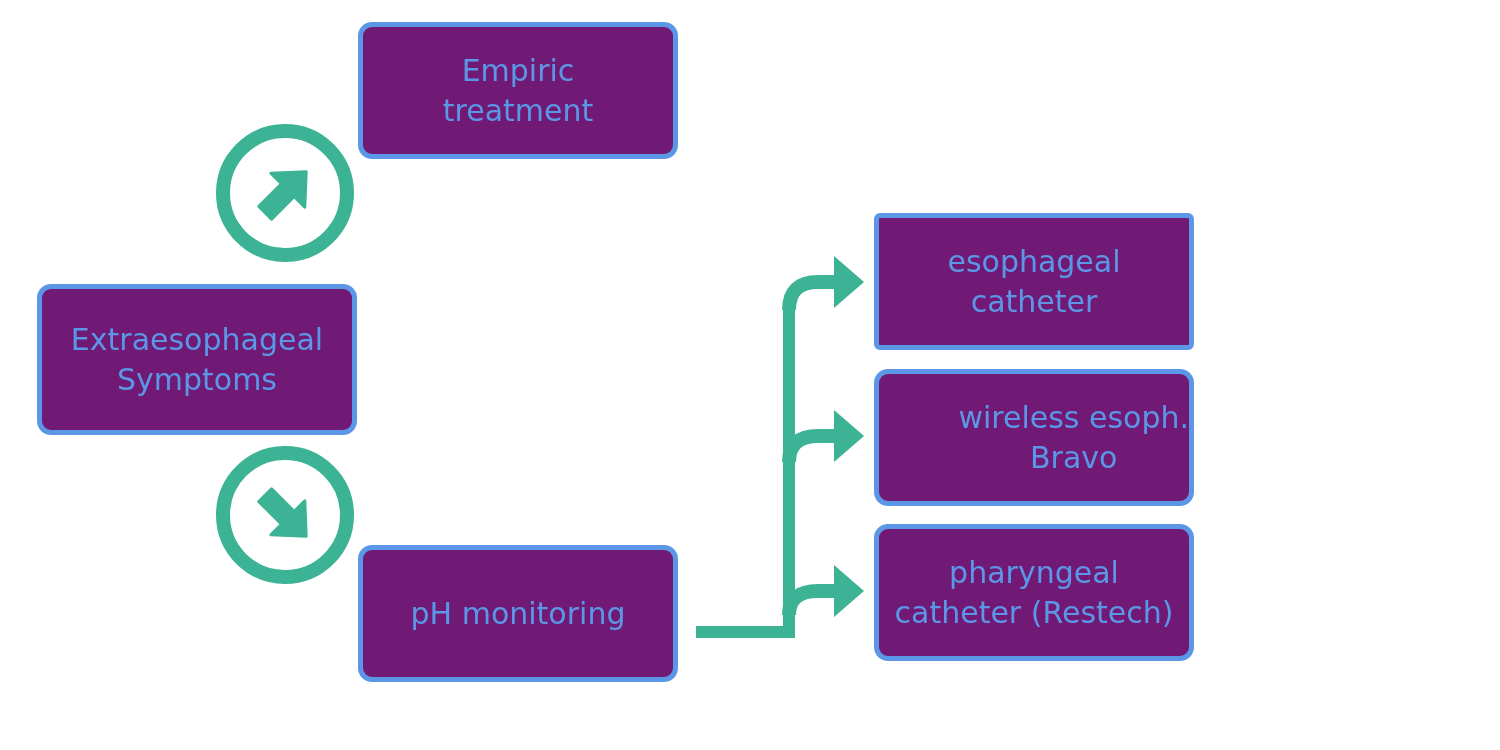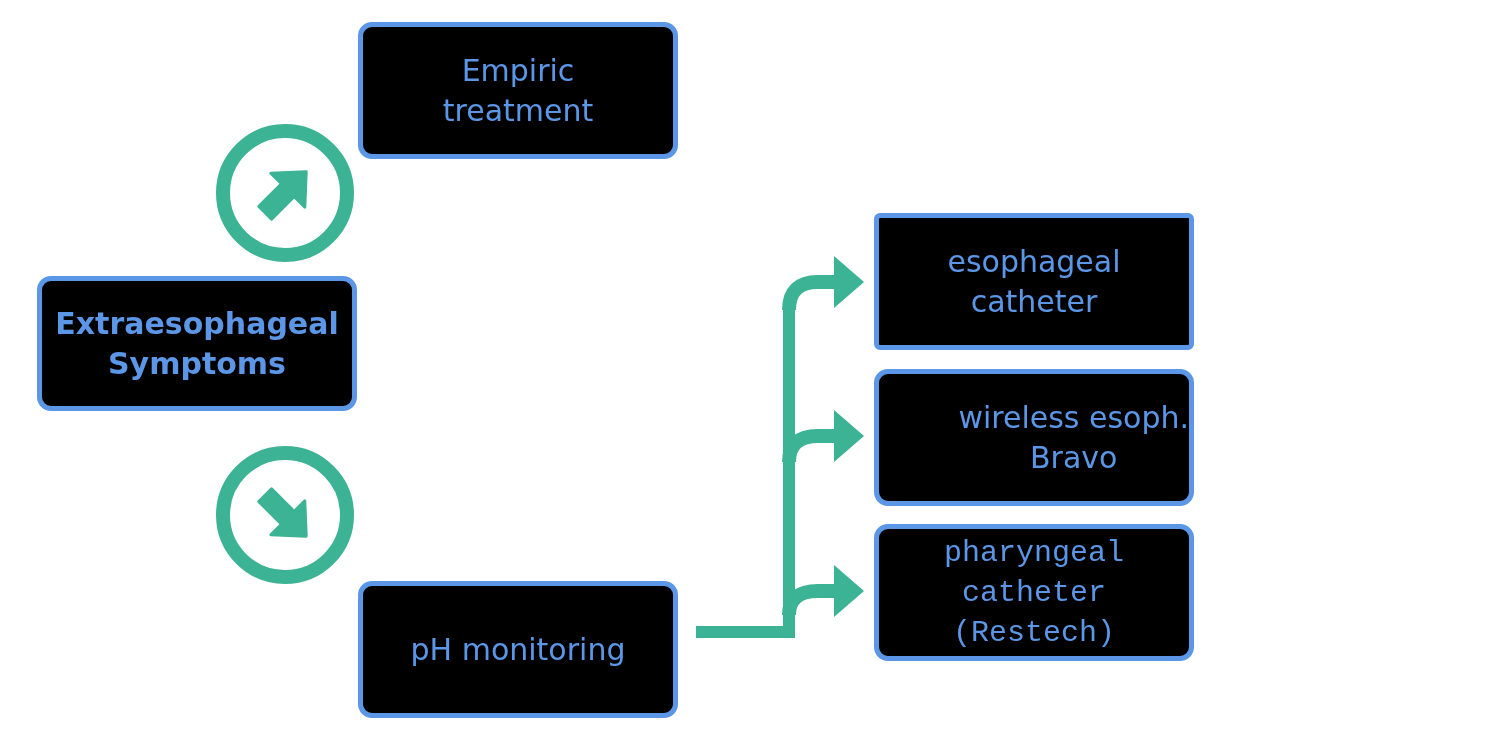--- a/index.html
+++ b/index.html
@@ -1,47 +1,47 @@
 <!DOCTYPE html>
 <html><head>
 <meta charset="utf-8">
 <style>
   html, body { margin:0; padding:0; background:#ffffff; }
   body { width:1500px; height:750px; position:relative; overflow:hidden;
          font-family:"DejaVu Sans", sans-serif; }
   .box { position:absolute; box-sizing:border-box; border:5px solid #5b97e6;
-         border-radius:14px; background:#000000; display:flex; align-items:center;
+         border-radius:14px; background:#701a75; display:flex; align-items:center;
          justify-content:center; text-align:center; color:#5b97e6;
          font-size:30px; line-height:40px; }
   .box span { white-space:pre-line; }
   svg { position:absolute; left:0; top:0; }
 </style>
 </head>
 <body>
 
 <div class="box" style="left:358px;top:22px;width:320px;height:137px;">
   <span>Empiric
 treatment</span>
 </div>
-<div class="box" style="left:37px;top:276px;width:320px;height:135px;font-weight:bold;">
+<div class="box" style="left:37px;top:284px;width:320px;height:151px;">
   <span>Extraesophageal
 Symptoms</span>
 </div>
-<div class="box" style="left:358px;top:545px;width:320px;height:137px;margin-top:36px;">
+<div class="box" style="left:358px;top:545px;width:320px;height:137px;">
   <span>pH monitoring</span>
 </div>
 <div class="box" style="left:874px;top:213px;width:320px;height:137px;border-radius:6px;">
   <span>esophageal
 catheter</span>
 </div>
 <div class="box" style="left:874px;top:369px;width:320px;height:137px;justify-content:flex-end;">
   <span>wireless esoph.
 Bravo</span>
 </div>
-<div class="box" style="left:874px;top:524px;width:320px;height:137px;font-family:Liberation Mono, monospace;">
+<div class="box" style="left:874px;top:524px;width:320px;height:137px;">
   <span>pharyngeal
 catheter (Restech)</span>
 </div>
 
 <svg width="1500" height="750">
 
   <g>
     <circle cx="285" cy="193" r="62" fill="none" stroke="#3bb394" stroke-width="14"></circle>
     <g transform="translate(285,193) rotate(-45)">
       <path d="M-28,-9 L4,-9 L4,-24 L30,0 L4,24 L4,9 L-28,9 Z" fill="#3bb394" stroke="#3bb394" stroke-width="3" stroke-linejoin="round"></path>

